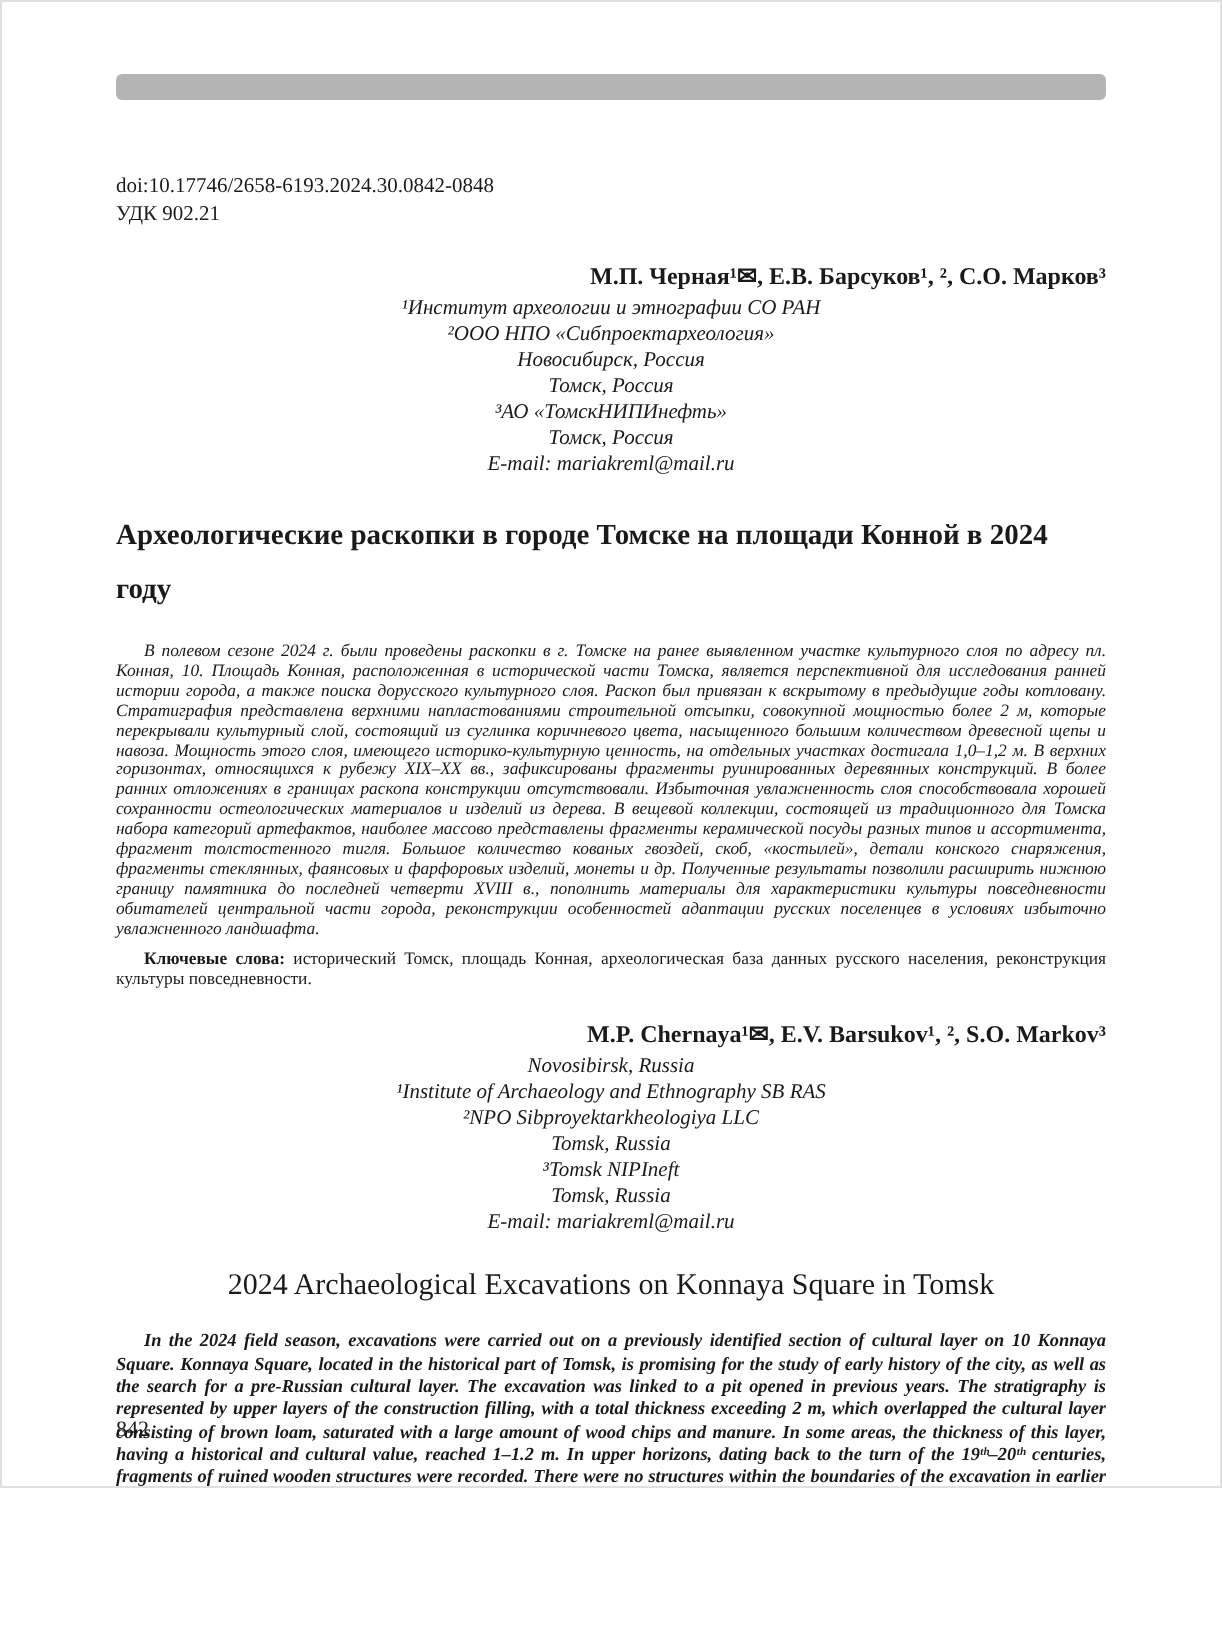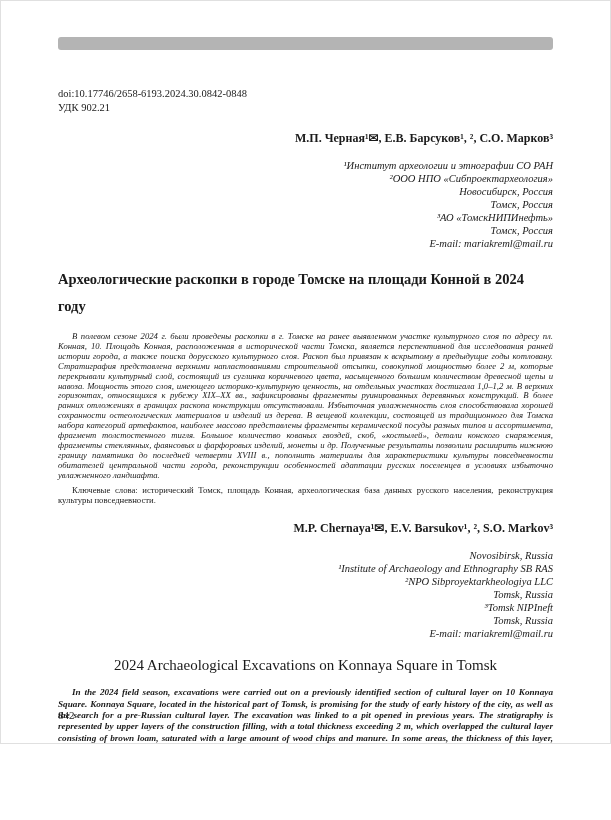--- a/index.html
+++ b/index.html
@@ -23,25 +23,25 @@
   .content { padding: 0 57px; }
   .meta { margin-top: 37px; font-size: 10.5px; line-height: 14px; }
   .authors {
     text-align: right;
     font-weight: bold;
     font-size: 12px;
     margin-top: 16px;
     line-height: 15px;
   }
   .affiliations {
-    text-align: right;
+    text-align: center;
     font-style: italic;
     font-size: 10.5px;
     line-height: 13px;
-    margin-top: 13px;
+    margin-top: 2px;
   }
   .title-ru {
     font-weight: bold;
     font-size: 14.5px;
     line-height: 27px;
     margin: 16px 0 0 0;
   }
   .abstract-ru {
     margin: 12px 0 0 0;
     font-size: 8.7px;
@@ -50,21 +50,21 @@
     text-align: justify;
     text-indent: 14px;
   }
   .keywords {
     margin: 5px 0 0 0;
     font-size: 8.7px;
     line-height: 9.9px;
     text-align: justify;
     text-indent: 14px;
   }
-  .kw-label { font-weight: normal; }
+  .kw-label { font-weight: bold; }
   .title-en {
     text-align: center;
     font-weight: normal;
     font-size: 15px;
     line-height: 19px;
     margin: 16px 0 0 0;
   }
   .abstract-en {
     margin: 12px 0 0 0;
     font-size: 9.2px;

